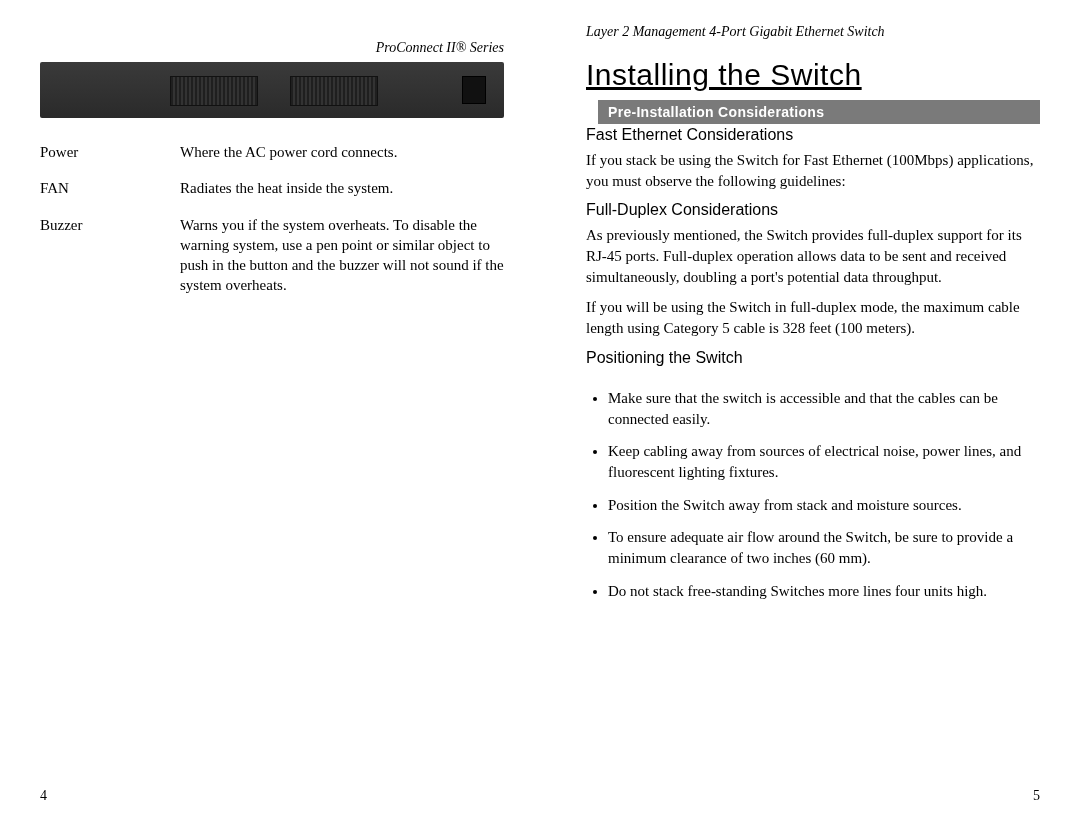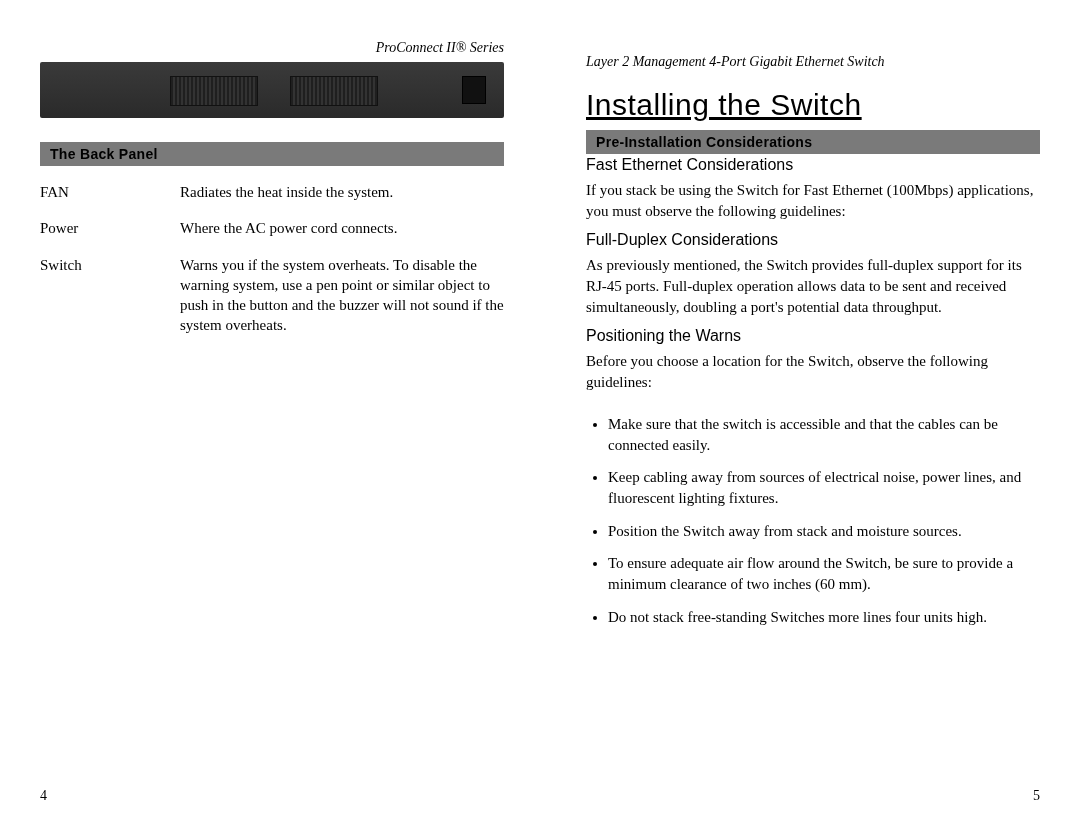--- a/index.html
+++ b/index.html
@@ -19,21 +19,21 @@
   }
   .page {
     width: 540px;
     box-sizing: border-box;
     position: relative;
   }
   .page-left {
     padding: 40px 36px 0 40px;
   }
   .page-right {
-    padding: 54px 40px 0 46px;
+    padding: 24px 40px 0 46px;
   }
   .running-head {
     font-style: italic;
     font-size: 14px;
     margin-bottom: 6px;
   }
   .running-head.left { text-align: right; }
   .running-head.right { text-align: left; }
   .device-image {
     width: 100%;
@@ -58,26 +58,27 @@
     top: 14px;
     width: 86px;
     height: 28px;
     background: repeating-linear-gradient(90deg,#1f1f1f 0 2px,#333 2px 4px);
     border: 1px solid #111;
   }
   .device-image .vent1 { left: 130px; }
   .device-image .vent2 { left: 250px; }
   .section-bar {
     background: #7a7a7a;
-    color: #000000;
+    color: #ffffff;
     font-family: Arial, Helvetica, sans-serif;
     font-weight: bold;
     font-size: 14px;
     padding: 4px 10px;
     letter-spacing: 0.3px;
+    margin-left: 12px;
   }
   .defs {
     margin-top: 16px;
     font-size: 15px;
   }
   .def-row {
     display: flex;
     margin-bottom: 16px;
     line-height: 1.35;
   }
@@ -123,51 +124,50 @@
 <body>
 
 <div class="spread">
 
   <div class="page page-left">
     <div class="running-head left">ProConnect II® Series</div>
     <div class="device-image">
       <div class="vent1"></div>
         <div class="vent2"></div>
     </div>
-    <div class="section-bar">The Back Panel</div>
     <div class="defs">
+      <div class="def-row">
+        <div class="def-term">Power</div>
+        <div class="def-desc">Where the AC power cord connects.</div>
+      </div>
       <div class="def-row">
         <div class="def-term">FAN</div>
         <div class="def-desc">Radiates the heat inside the system.</div>
       </div>
       <div class="def-row">
-        <div class="def-term">Power</div>
-        <div class="def-desc">Where the AC power cord connects.</div>
-      </div>
-      <div class="def-row">
-        <div class="def-term">Switch</div>
+        <div class="def-term">Buzzer</div>
         <div class="def-desc">Warns you if the system overheats. To disable the warning system, use a pen point or similar object to push in the button and the buzzer will not sound if the system overheats.</div>
       </div>
     </div>
     <div class="page-num">4</div>
   </div>
 
   <div class="page page-right">
     <div class="running-head right">Layer 2 Management 4-Port Gigabit Ethernet Switch</div>
     <div class="h1">Installing the Switch</div>
     <div class="section-bar">Pre-Installation Considerations</div>
 
     <div class="sub">Fast Ethernet Considerations</div>
     <div class="body">If you stack be using the Switch for Fast Ethernet (100Mbps) applications, you must observe the following guidelines:</div>
 
     <div class="sub">Full-Duplex Considerations</div>
     <div class="body">As previously mentioned, the Switch provides full-duplex support for its RJ-45 ports. Full-duplex operation allows data to be sent and received simultaneously, doubling a port's potential data throughput.</div>
+    <div class="body">If you will be using the Switch in full-duplex mode, the maximum cable length using Category 5 cable is 328 feet (100 meters).</div>
 
-    <div class="sub">Positioning the Warns</div>
-    <div class="body">Before you choose a location for the Switch, observe the following guidelines:</div>
+    <div class="sub">Positioning the Switch</div>
 
     <ul class="bullets">
       <li>Make sure that the switch is accessible and that the cables can be connected easily.</li>
       <li>Keep cabling away from sources of electrical noise, power lines, and fluorescent lighting fixtures.</li>
       <li>Position the Switch away from stack and moisture sources.</li>
       <li>To ensure adequate air flow around the Switch, be sure to provide a minimum clearance of two inches (60 mm).</li>
       <li>Do not stack free-standing Switches more lines four units high.</li>
     </ul>
 
     <div class="page-num">5</div>

